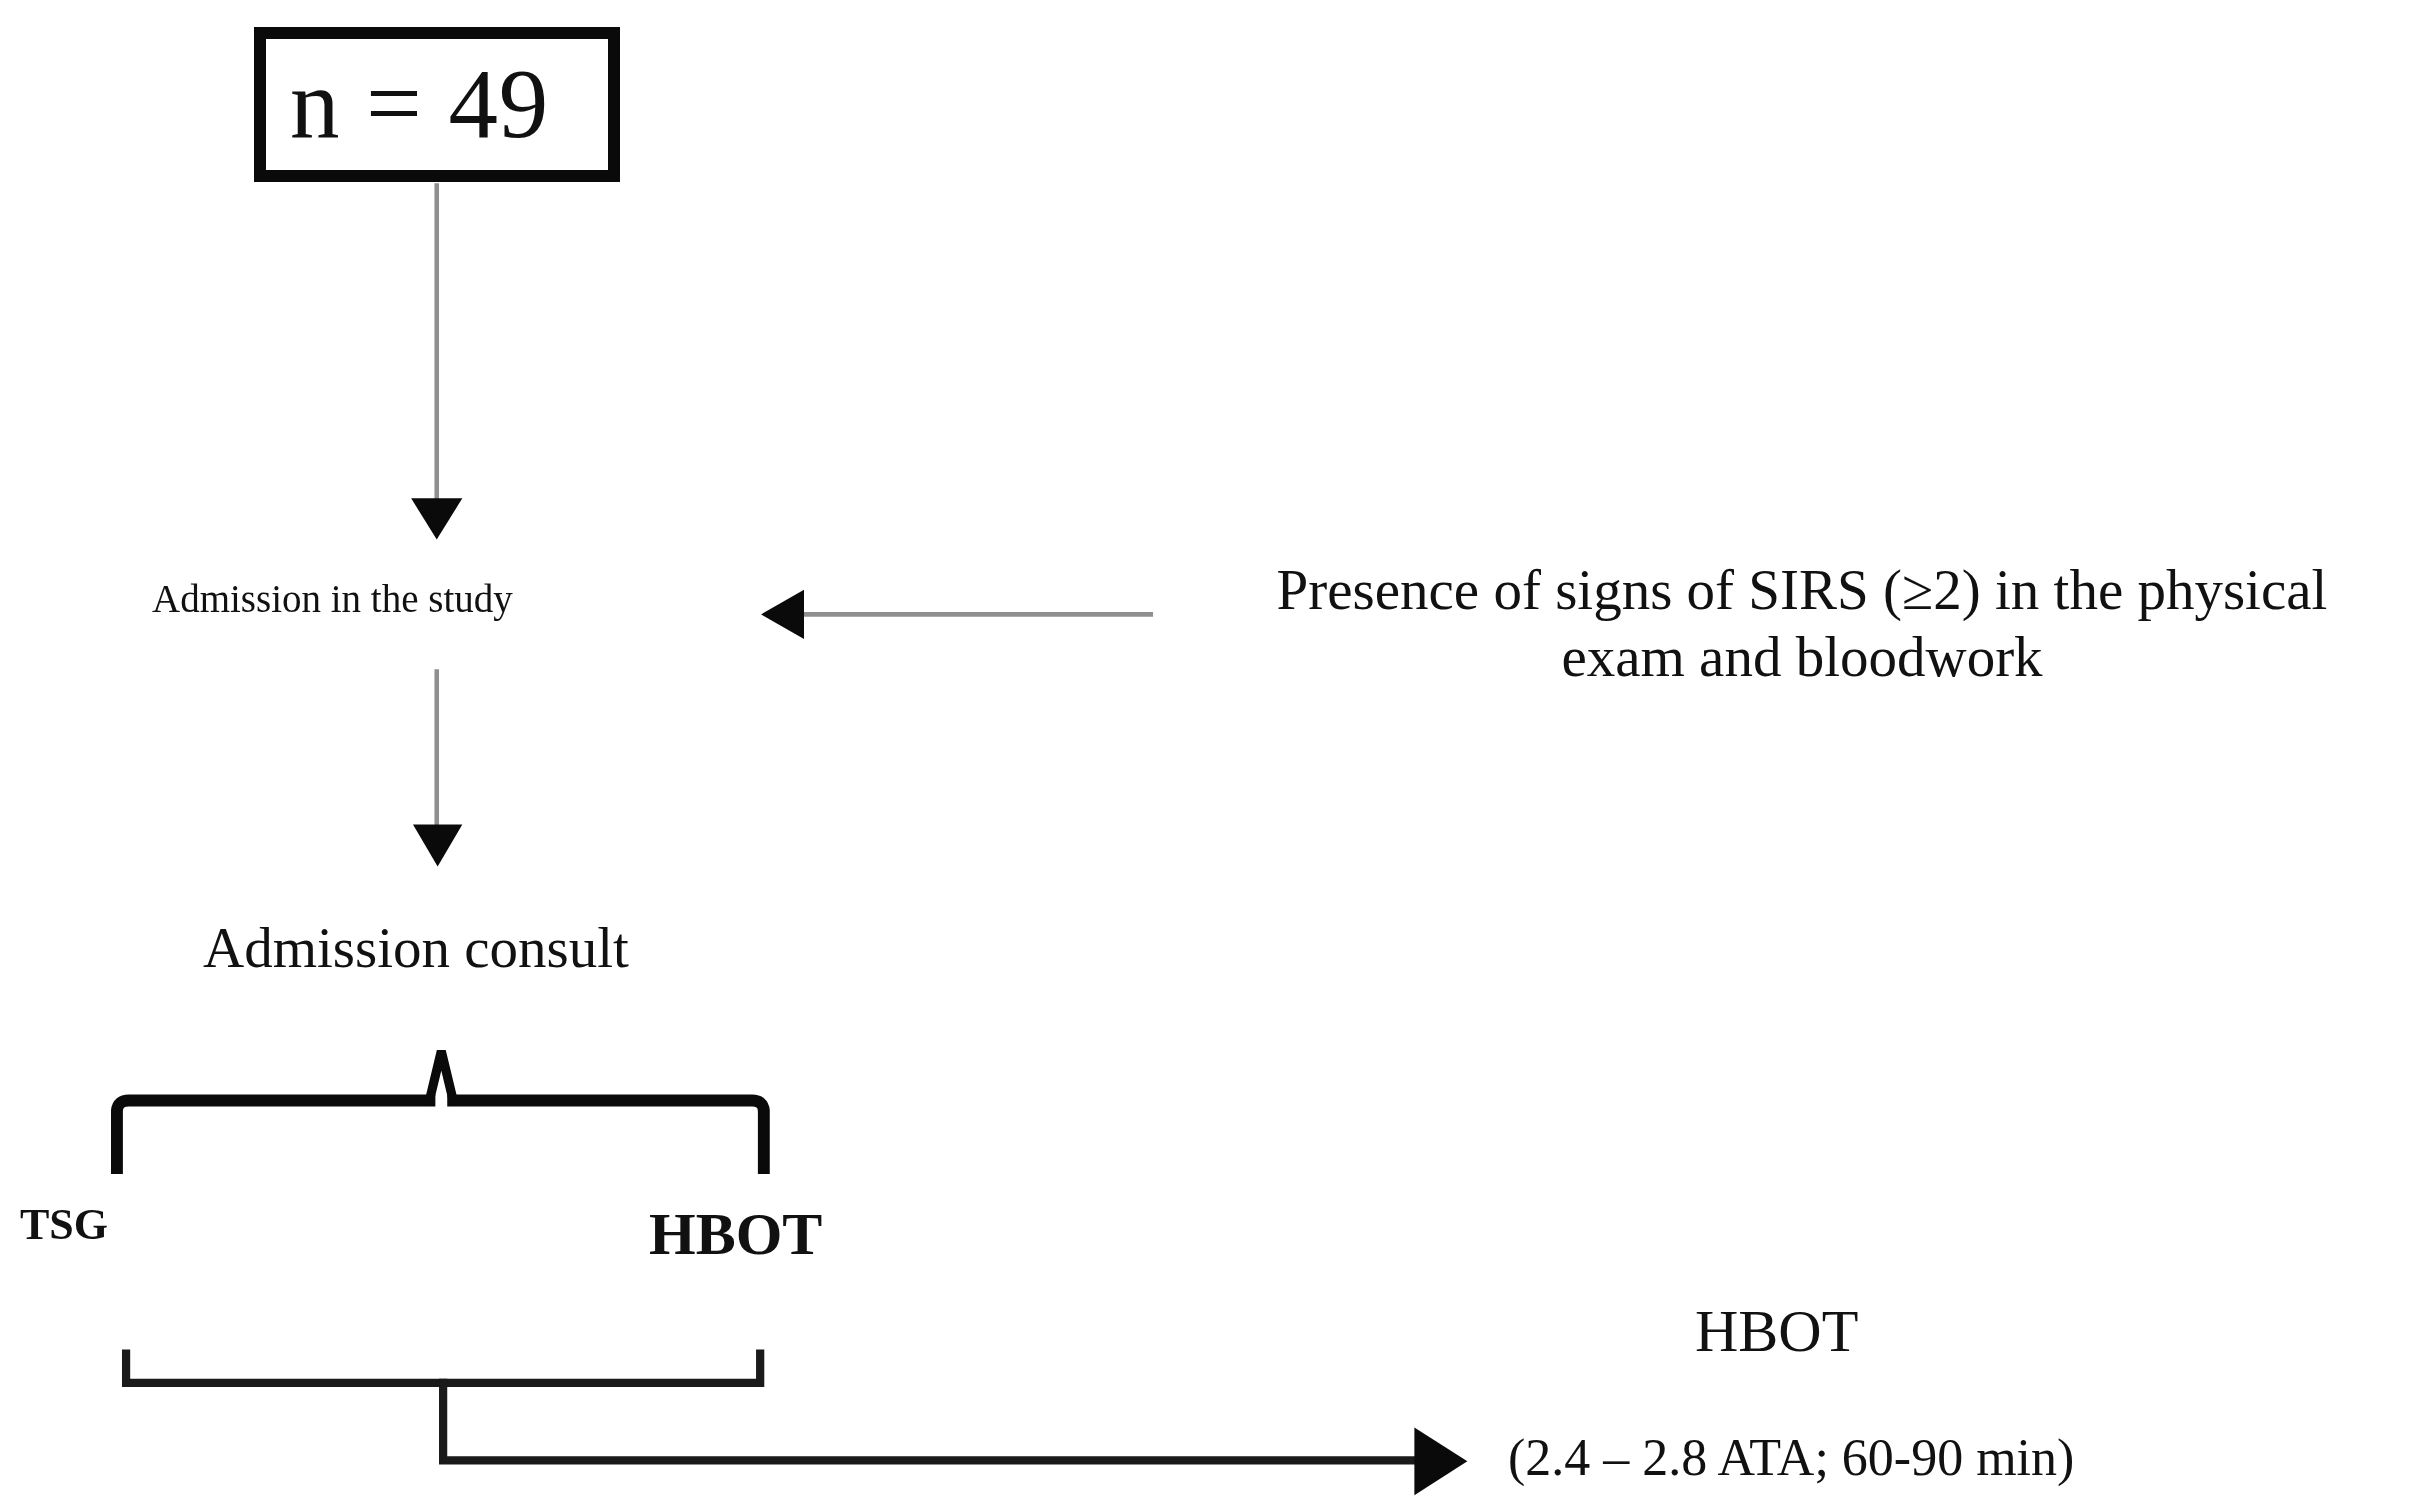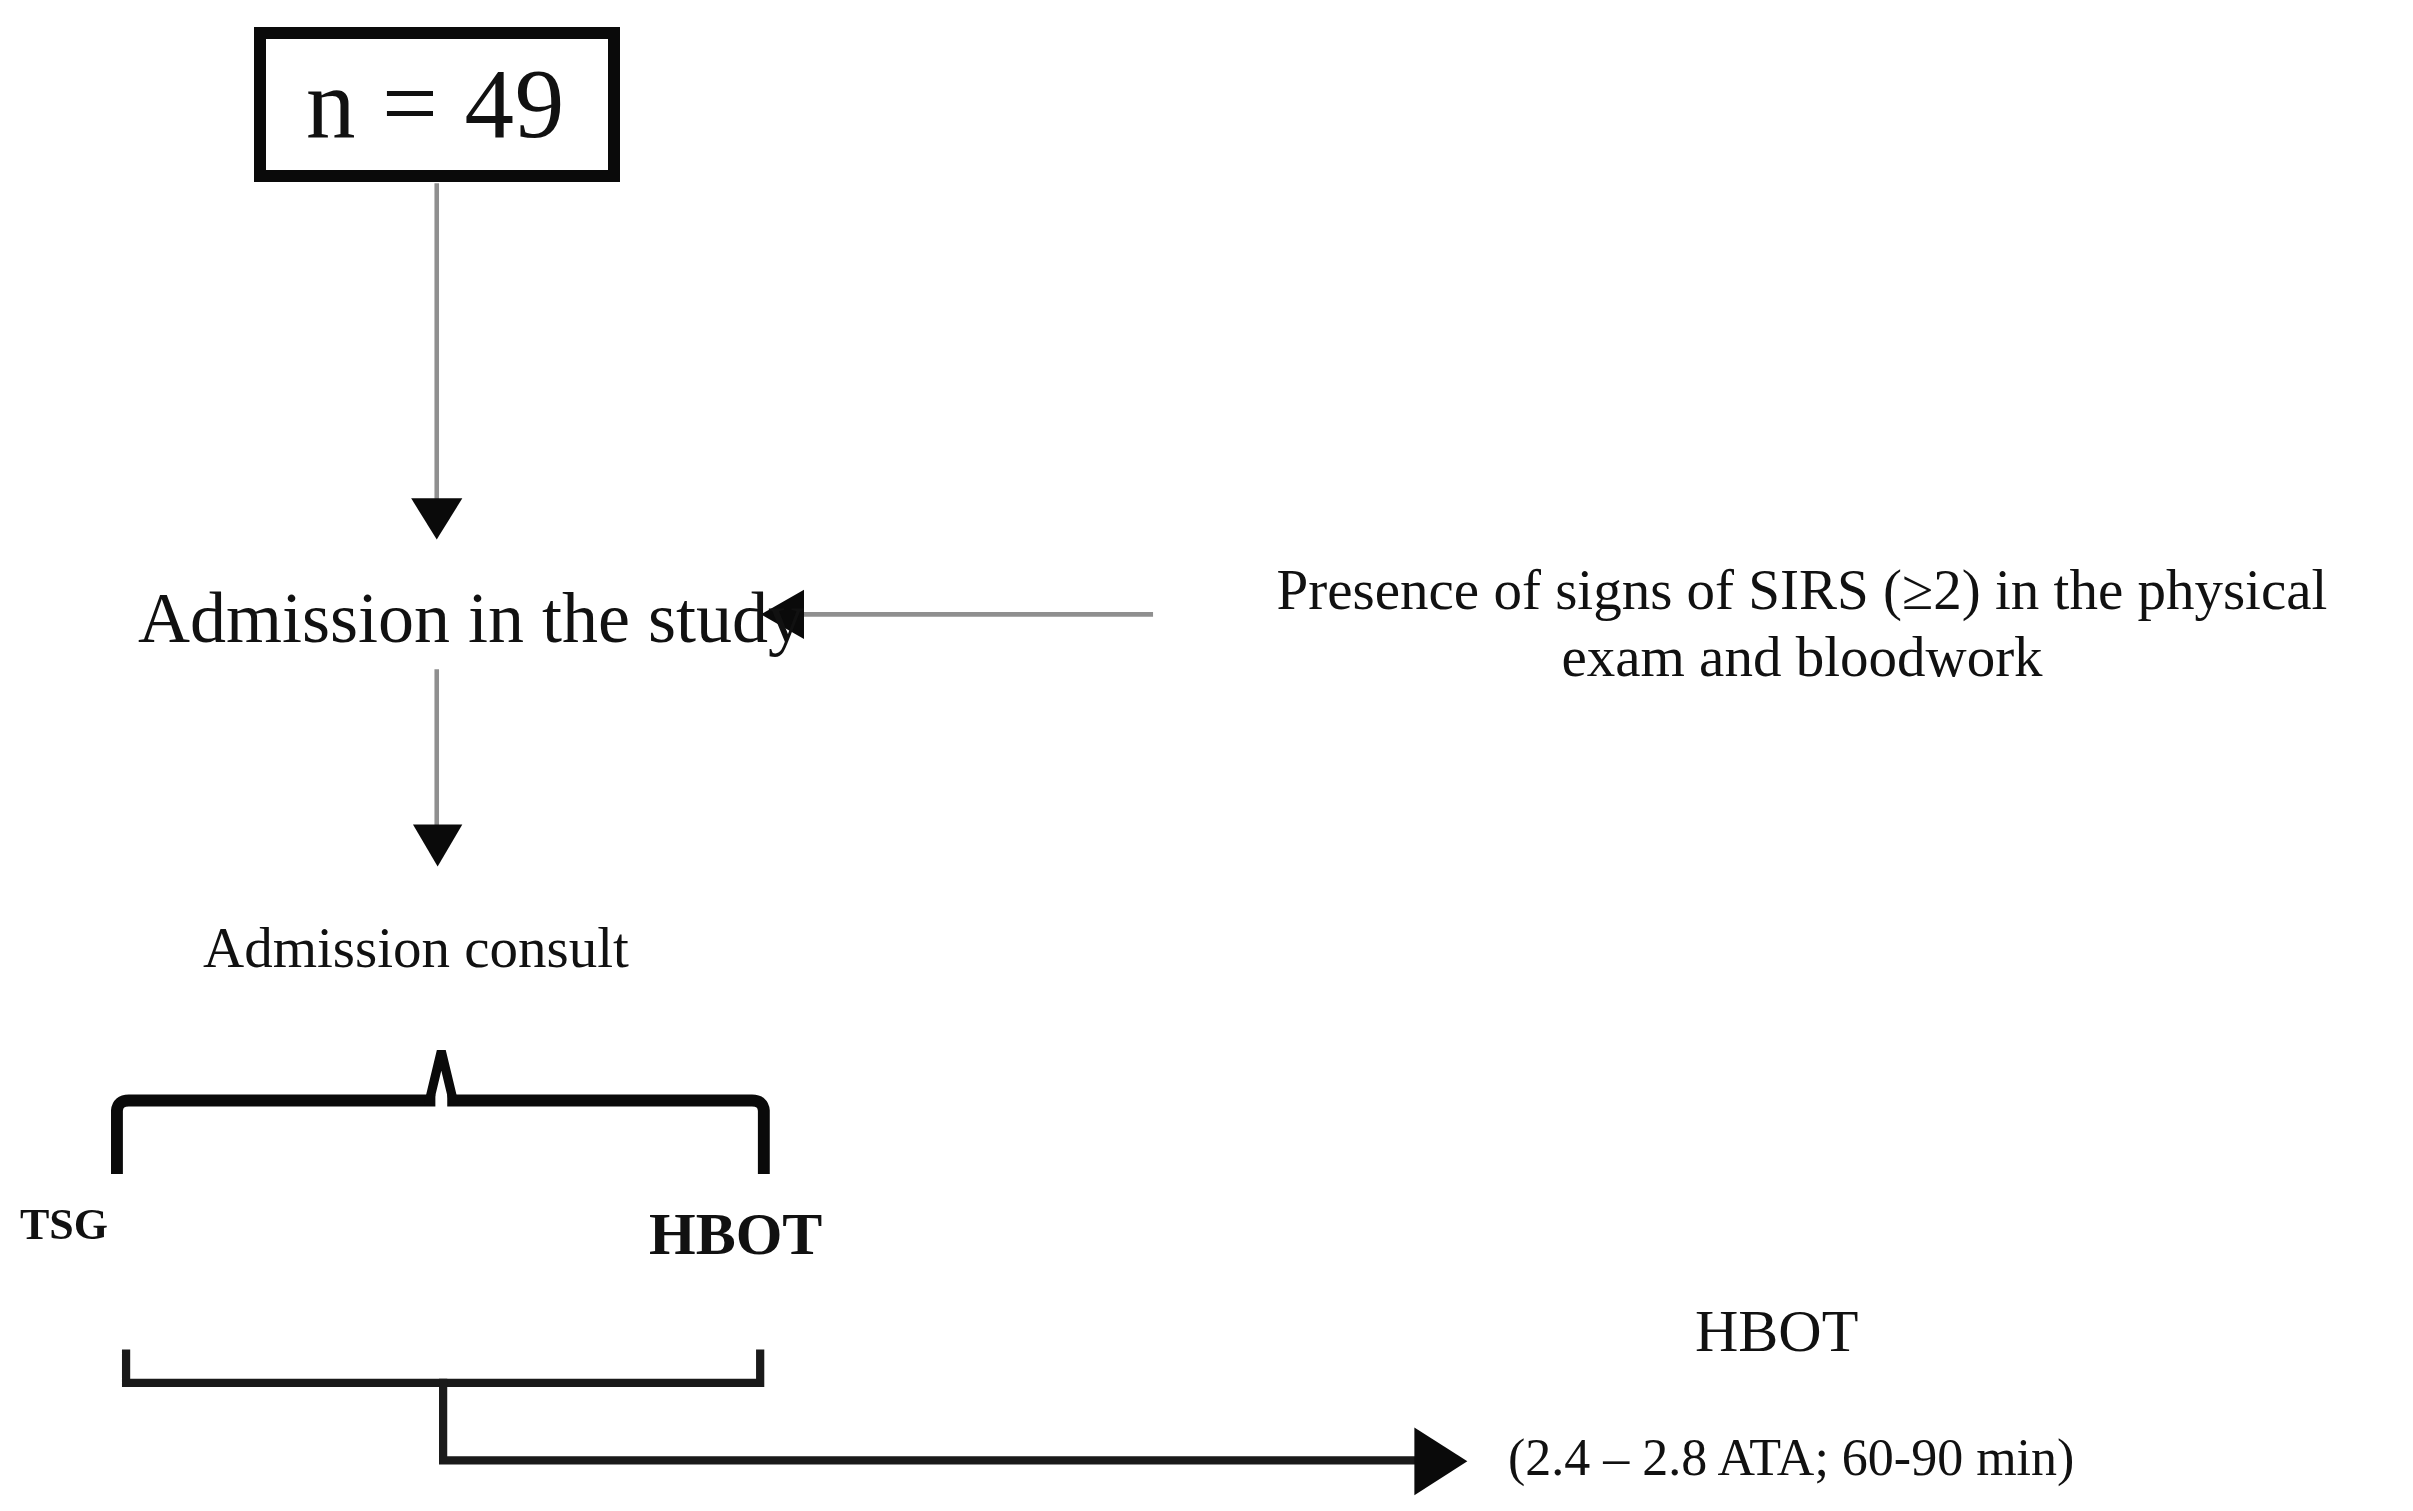--- a/index.html
+++ b/index.html
@@ -38,27 +38,27 @@
     height: 155px;
     box-sizing: border-box;
     border: 12.8px solid #0a0a0a;
     background: #ffffff;
     display: flex;
     align-items: center;
     justify-content: flex-start;
   }
   #box-n .box-text {
     font-size: 99px;
-    padding-left: 40px;
+    padding-left: 24px;
     letter-spacing: 0.9px;
   }
   #label-admission-study {
-    left: 138px;
+    left: 152px;
     top: 576px;
-    font-size: 72px;
+    font-size: 39px;
     white-space: nowrap;
   }
   #label-sirs {
     left: 1208px;
     top: 556px;
     width: 1188px;
     font-size: 57px;
     text-align: center;
   }
   #label-admission-consult {

